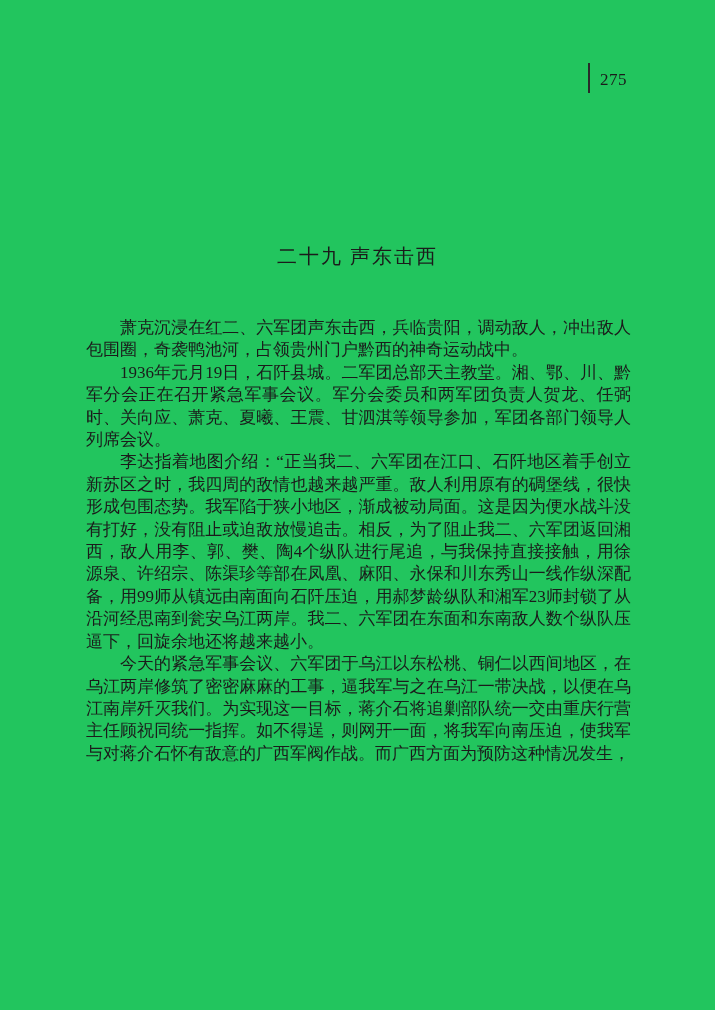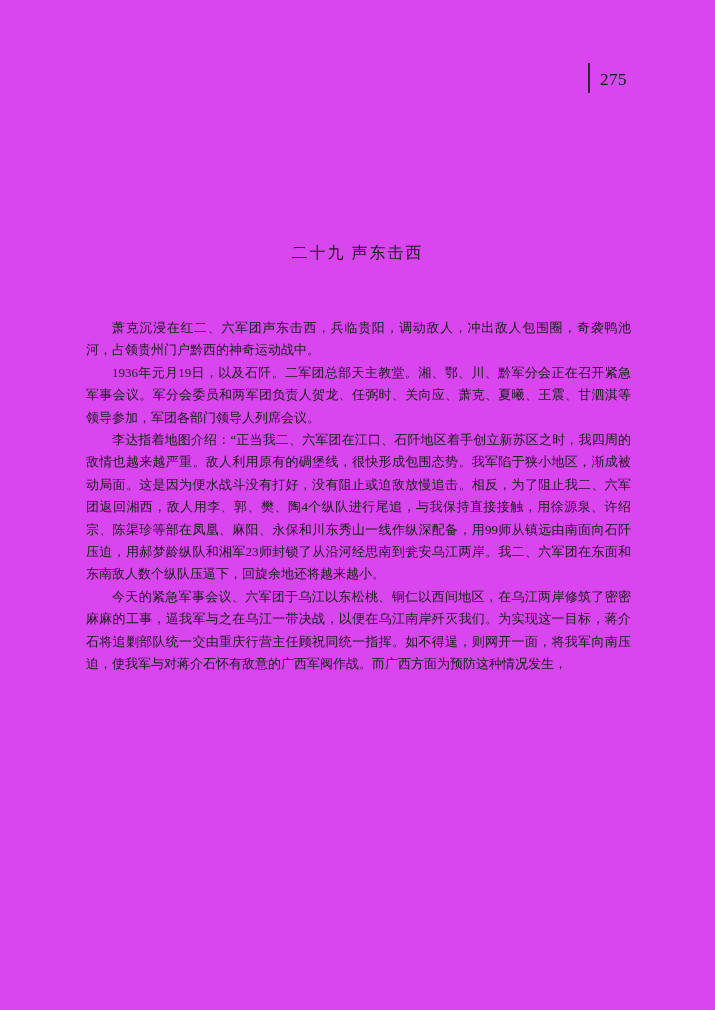--- a/index.html
+++ b/index.html
@@ -4,21 +4,21 @@
 <style>
   html, body {
     margin: 0;
     padding: 0;
     background: #ffffff;
   }
   .page {
     position: relative;
     width: 715px;
     height: 1010px;
-    background: #d946ef;
+    background: #22c55e;
     overflow: hidden;
     font-family: "Liberation Serif", "DejaVu Serif", serif;
     color: #1b1b1b;
   }
   .page-number-block {
     position: absolute;
     top: 63px;
     left: 588px;
     display: flex;
     align-items: center;
@@ -37,30 +37,30 @@
     position: relative;
     top: 2px;
   }
   .chapter-title {
     position: absolute;
     top: 243px;
     left: 0;
     width: 100%;
     margin: 0;
     text-align: center;
-    font-size: 16px;
+    font-size: 20px;
     font-weight: normal;
     letter-spacing: 2px;
   }
   .body-text {
     position: absolute;
     top: 317px;
     left: 86px;
     width: 545px;
-    font-size: 13px;
+    font-size: 17px;
     line-height: 22.4px;
     text-align: justify;
     text-justify: inter-ideograph;
   }
   .body-text p {
     margin: 0;
     padding: 0;
     text-indent: 2em;
   }
 </style>
@@ -71,18 +71,18 @@
 
   <div class="page-number-block">
     <span class="pn-bar"></span>
     <span class="pn-text">275</span>
   </div>
 
   <h1 class="chapter-title">二十九 声东击西</h1>
 
   <div class="body-text">
     <p>萧克沉浸在红二、六军团声东击西，兵临贵阳，调动敌人，冲出敌人包围圈，奇袭鸭池河，占领贵州门户黔西的神奇运动战中。</p>
-    <p>1936年元月19日，以及石阡。二军团总部天主教堂。湘、鄂、川、黔军分会正在召开紧急军事会议。军分会委员和两军团负责人贺龙、任弼时、关向应、萧克、夏曦、王震、甘泗淇等领导参加，军团各部门领导人列席会议。</p>
+    <p>1936年元月19日，石阡县城。二军团总部天主教堂。湘、鄂、川、黔军分会正在召开紧急军事会议。军分会委员和两军团负责人贺龙、任弼时、关向应、萧克、夏曦、王震、甘泗淇等领导参加，军团各部门领导人列席会议。</p>
     <p>李达指着地图介绍：“正当我二、六军团在江口、石阡地区着手创立新苏区之时，我四周的敌情也越来越严重。敌人利用原有的碉堡线，很快形成包围态势。我军陷于狭小地区，渐成被动局面。这是因为便水战斗没有打好，没有阻止或迫敌放慢追击。相反，为了阻止我二、六军团返回湘西，敌人用李、郭、樊、陶4个纵队进行尾追，与我保持直接接触，用徐源泉、许绍宗、陈渠珍等部在凤凰、麻阳、永保和川东秀山一线作纵深配备，用99师从镇远由南面向石阡压迫，用郝梦龄纵队和湘军23师封锁了从沿河经思南到瓮安乌江两岸。我二、六军团在东面和东南敌人数个纵队压逼下，回旋余地还将越来越小。</p>
     <p>今天的紧急军事会议、六军团于乌江以东松桃、铜仁以西间地区，在乌江两岸修筑了密密麻麻的工事，逼我军与之在乌江一带决战，以便在乌江南岸歼灭我们。为实现这一目标，蒋介石将追剿部队统一交由重庆行营主任顾祝同统一指挥。如不得逞，则网开一面，将我军向南压迫，使我军与对蒋介石怀有敌意的广西军阀作战。而广西方面为预防这种情况发生，</p>
   </div>
 
 </div>
 
 </body></html>

